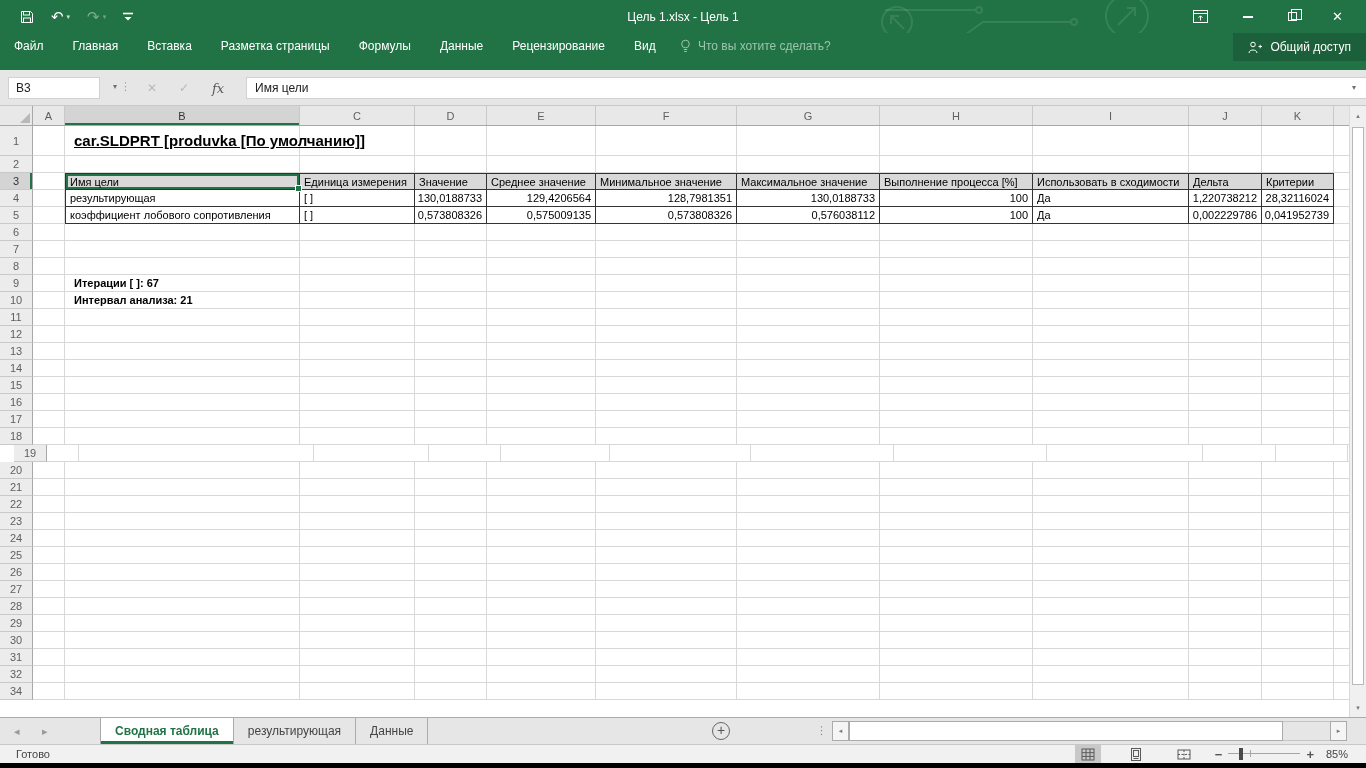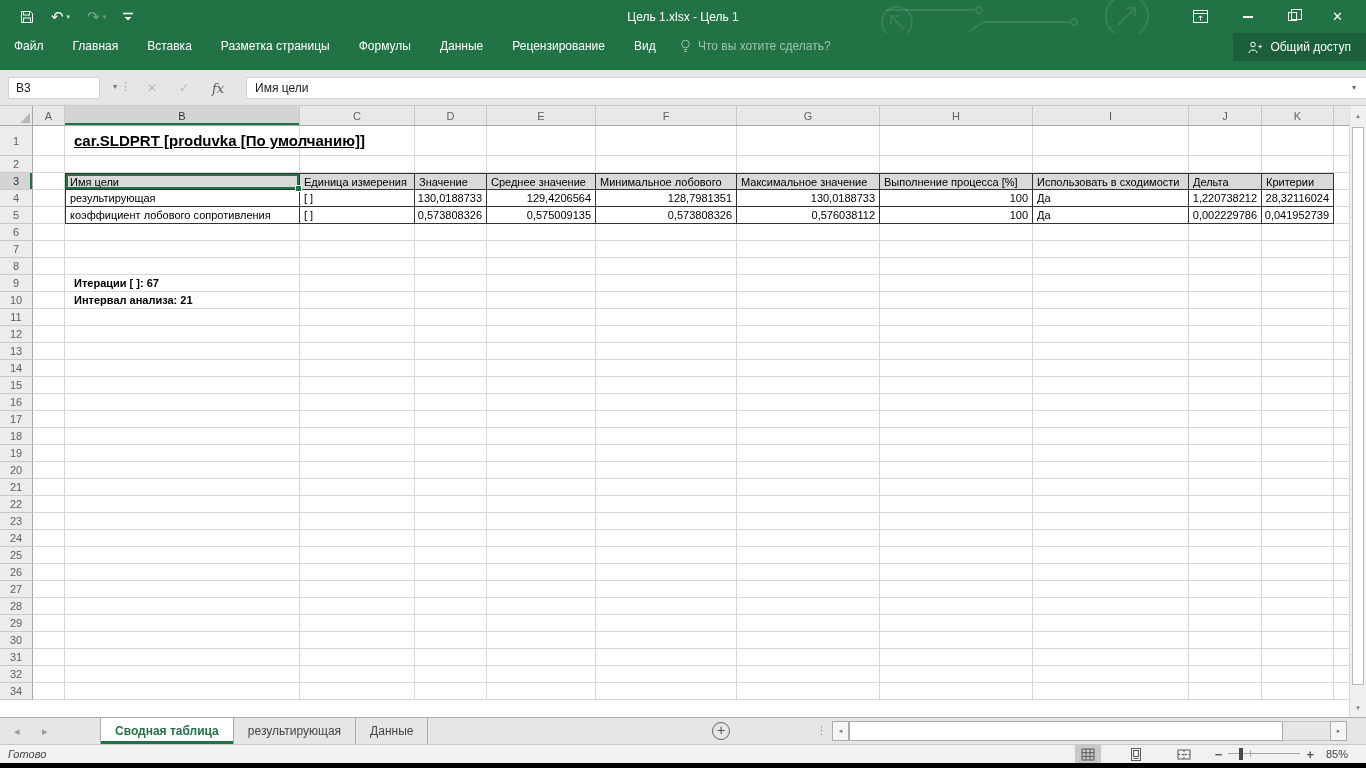--- a/index.html
+++ b/index.html
@@ -81,21 +81,21 @@
   .stab.active { background:#fff; color:#217346; font-weight:bold; border-left:1px solid #ABABAB; box-shadow:inset 0 -3px 0 #217346; }
   .newsheet { position:absolute; left:712px; top:4px; width:18px; height:18px; border:1px solid #666; border-radius:50%; color:#555; font-size:14px; line-height:15px; text-align:center; }
   .tdots { position:absolute; left:816px; top:6px; color:#8a8a8a; font-size:11px; }
   .hs-track { position:absolute; left:832px; top:3px; width:515px; height:20px; background:#E6E6E6; border:1px solid #C5C5C5; }
   .hs-left, .hs-right { position:absolute; top:3px; width:17px; height:20px; background:#F5F5F5; border:1px solid #ABABAB; display:flex; align-items:center; justify-content:center; font-size:7px; color:#7a7a7a; }
   .hs-left { left:832px; } .hs-right { left:1330px; }
   .hs-thumb { position:absolute; left:849px; top:3px; width:434px; height:20px; background:#FFF; border:1px solid #ABABAB; }
 
   
   .statusbar { position:absolute; top:744px; left:0; right:0; height:19px; background:#F1F1F2; border-top:1px solid #C8C8C8; }
-  .status-txt { position:absolute; left:8px; top:0; height:100%; display:flex; align-items:center; font-size:11px; color:#444;font-style:italic; }
+  .status-txt { position:absolute; left:16px; top:0; height:100%; display:flex; align-items:center; font-size:11px; color:#444; }
   .sb-right { position:absolute; right:18px; top:0; height:100%; display:flex; align-items:center; }
   .vbtn { width:26px; height:18px; display:flex; align-items:center; justify-content:center; margin-left:22px; }
   .vbtn.active { background:#C8C8C8; }
   .zminus, .zplus { font-size:13px; color:#555; font-weight:bold; margin-left:18px; }
   .zplus { margin-left:6px; }
   .zslider { position:relative; width:72px; height:18px; margin-left:6px; }
   .zslider::before { content:''; position:absolute; left:0; right:0; top:8px; height:1px; background:#A6A6A6; }
   .ztick { position:absolute; left:30%; top:5px; width:1px; height:7px; background:#A6A6A6; }
   .zthumb { position:absolute; left:15%; top:3px; width:4px; height:12px; background:#4A4A4A; }
   .ztxt { font-size:11px; color:#444; margin-left:12px; }
@@ -251,21 +251,21 @@
           <div class="cell" style="width: 72px;"></div>
           <div class="cell fill" style="width: 15px;"></div>
         </div>
         <div class="grow" style="height: 17px;">
           <div class="gut hl">3</div>
           <div class="cell" style="width: 32px;"></div>
           <div class="cell tb th tb-top tb-left sel" style="width: 235px;">Имя цели</div>
           <div class="cell tb th tb-top" style="width: 115px;">Единица измерения</div>
           <div class="cell tb th tb-top" style="width: 72px;">Значение</div>
           <div class="cell tb th tb-top" style="width: 109px;">Среднее значение</div>
-          <div class="cell tb th tb-top" style="width: 141px;">Минимальное лобового</div>
+          <div class="cell tb th tb-top" style="width: 141px;">Минимальное значение</div>
           <div class="cell tb th tb-top" style="width: 143px;">Максимальное значение</div>
           <div class="cell tb th tb-top" style="width: 153px;">Выполнение процесса [%]</div>
           <div class="cell tb th tb-top" style="width: 156px;">Использовать в сходимости</div>
           <div class="cell tb th tb-top" style="width: 73px;">Дельта</div>
           <div class="cell tb th tb-top" style="width: 72px;">Критерии</div>
           <div class="cell fill" style="width: 15px;"></div>
         </div>
         <div class="grow" style="height: 17px;">
           <div class="gut">4</div>
           <div class="cell" style="width: 32px;"></div>
@@ -484,21 +484,21 @@
           <div class="cell" style="width: 72px;"></div>
           <div class="cell" style="width: 109px;"></div>
           <div class="cell" style="width: 141px;"></div>
           <div class="cell" style="width: 143px;"></div>
           <div class="cell" style="width: 153px;"></div>
           <div class="cell" style="width: 156px;"></div>
           <div class="cell" style="width: 73px;"></div>
           <div class="cell" style="width: 72px;"></div>
           <div class="cell fill" style="width: 15px;"></div>
         </div>
-        <div class="grow" style="height: 17px;">
+        <div class="grow" style="height: 17px; padding-left: 14px;">
           <div class="gut">19</div>
           <div class="cell" style="width: 32px;"></div>
           <div class="cell" style="width: 235px;"></div>
           <div class="cell" style="width: 115px;"></div>
           <div class="cell" style="width: 72px;"></div>
           <div class="cell" style="width: 109px;"></div>
           <div class="cell" style="width: 141px;"></div>
           <div class="cell" style="width: 143px;"></div>
           <div class="cell" style="width: 153px;"></div>
           <div class="cell" style="width: 156px;"></div>

